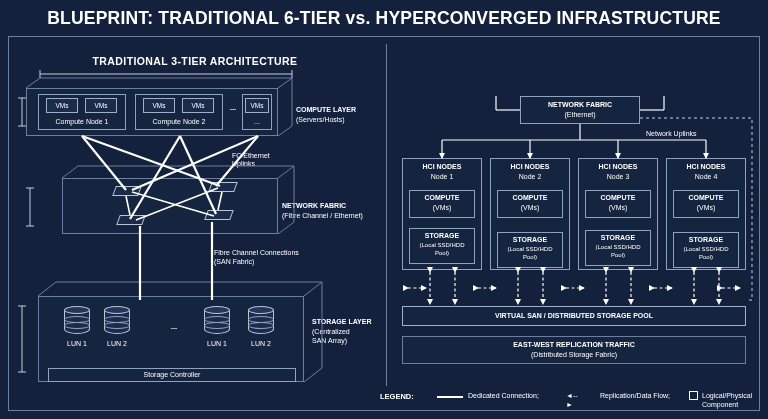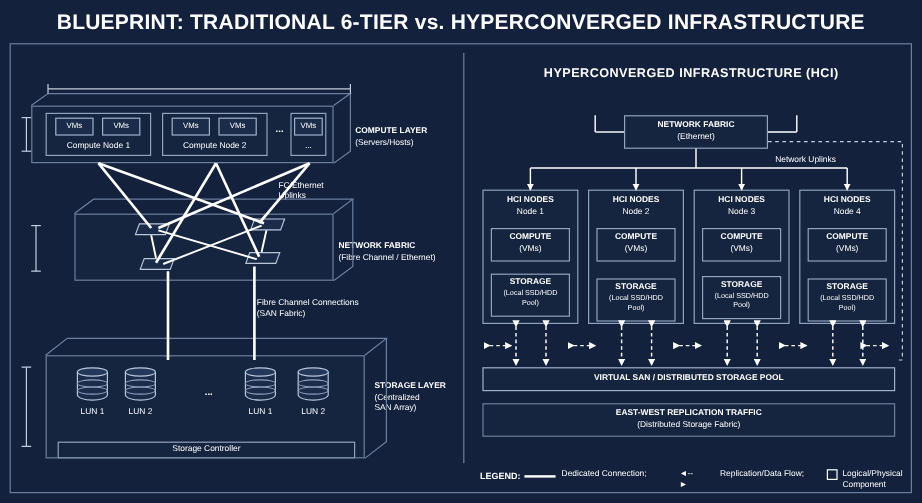--- a/index.html
+++ b/index.html
@@ -138,20 +138,21 @@
 </style>
 </head>
 <body>
 
 <div id="page">
 
   <div id="title">BLUEPRINT: TRADITIONAL 6-TIER vs. HYPERCONVERGED INFRASTRUCTURE</div>
   <div id="frame"></div>
   <div class="divider-v"></div>
 
+  <div class="panel-title" style="left:20px; top:55px; width:350px;">TRADITIONAL 3-TIER ARCHITECTURE</div>
 
   <div class="box thin" style="left:26px; top:88px; width:252px; height:48px;"></div>
 
   <div class="box" style="left:38px; top:94px; width:88px; height:36px;"></div>
   <div class="vm" style="left:46px; top:98px; width:32px; height:15px;">VMs</div>
   <div class="vm" style="left:85px; top:98px; width:32px; height:15px;">VMs</div>
   <div class="lbl" style="left:38px; top:118px; width:88px;">Compute Node 1</div>
 
   <div class="box" style="left:135px; top:94px; width:88px; height:36px;"></div>
   <div class="vm" style="left:143px; top:98px; width:32px; height:15px;">VMs</div>
@@ -219,21 +220,20 @@
   </div>
   <div class="lbl" style="left:244px; top:340px; width:34px;">LUN 2</div>
 
   <div class="box" style="left:48px; top:368px; width:248px; height:14px;"></div>
   <div class="lbl" style="left:48px; top:371px; width:248px;">Storage Controller</div>
 
   <div class="lbl b left" style="left:312px; top:318px; width:76px;">STORAGE LAYER</div>
   <div class="lbl left" style="left:312px; top:328px; width:76px;">(Centralized</div>
   <div class="lbl left" style="left:312px; top:337px; width:76px;">SAN Array)</div>
 
-  <div class="panel-title" style="left:398px; top:55px; width:356px;">HYPERCONVERGED INFRASTRUCTURE (HCI)</div>
 
   <div class="box" style="left:520px; top:96px; width:120px; height:28px;"></div>
   <div class="lbl b" style="left:520px; top:101px; width:120px;">NETWORK FABRIC</div>
   <div class="lbl" style="left:520px; top:111px; width:120px;">(Ethernet)</div>
 
   <div class="lbl left" style="left:646px; top:130px; width:90px;">Network Uplinks</div>
 
   <div class="box" style="left:402px; top:158px; width:80px; height:112px;"></div>
   <div class="lbl b" style="left:402px; top:163px; width:80px;">HCI NODES</div>
   <div class="lbl" style="left:402px; top:173px; width:80px;">Node 1</div>
@@ -278,21 +278,21 @@
   <div class="lbl small" style="left:671px; top:246px; width:70px;">(Local SSD/HDD</div>
   <div class="lbl small" style="left:673px; top:254px; width:66px;">Pool)</div>
 
   <div class="storage-pool" style="left:402px; top:306px; width:344px; height:20px;"></div>
   <div class="lbl b" style="left:402px; top:312px; width:344px;">VIRTUAL SAN / DISTRIBUTED STORAGE POOL</div>
 
   <div class="box thin" style="left:402px; top:336px; width:344px; height:28px;"></div>
   <div class="lbl b" style="left:402px; top:341px; width:344px;">EAST-WEST REPLICATION TRAFFIC</div>
   <div class="lbl" style="left:402px; top:351px; width:344px;">(Distributed Storage Fabric)</div>
 
-  <div class="lbl b left" style="left:400px; top:393px; width:60px; font-size:7.5px;">LEGEND:</div>
+  <div class="lbl b left" style="left:380px; top:393px; width:60px; font-size:7.5px;">LEGEND:</div>
 
   <div class="legend-sw" style="left:437px; top:396px; width:26px; height:2px; background:#ffffff;"></div>
   <div class="lbl left" style="left:468px; top:392px; width:100px;">Dedicated Connection;</div>
 
   <div class="lbl left" style="left:566px; top:392px; width:14px;">◄--►</div>
   <div class="lbl left" style="left:600px; top:392px; width:100px;">Replication/Data Flow;</div>
 
   <div class="legend-sw" style="left:689px; top:391px; width:9px; height:9px; border:1px solid #ffffff; background:transparent;"></div>
   <div class="lbl left" style="left:702px; top:392px; width:70px;">Logical/Physical Component</div>
 

